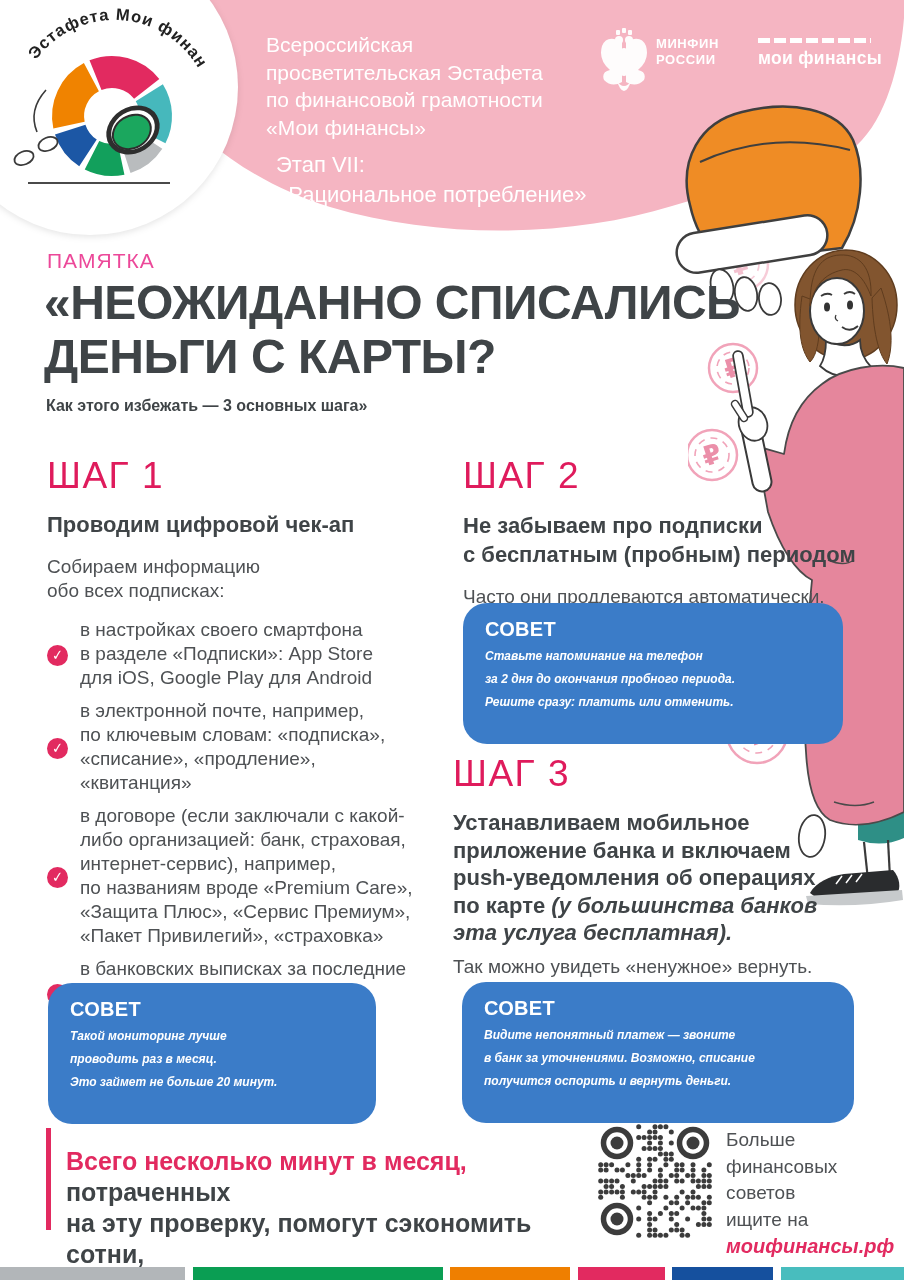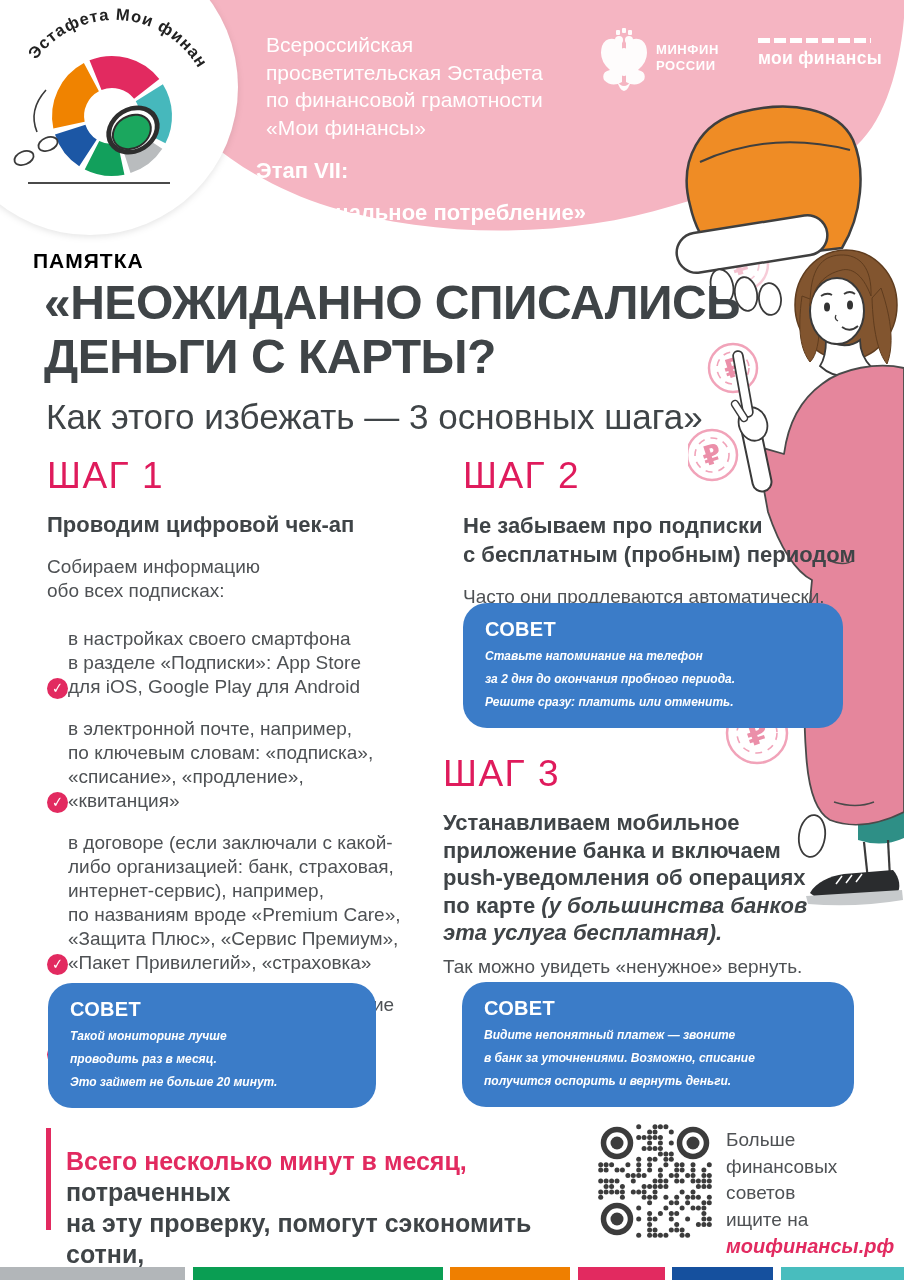--- a/index.html
+++ b/index.html
@@ -8,48 +8,48 @@
     background:#ffffff;overflow:hidden;
     font-family:"Liberation Sans","DejaVu Sans",sans-serif;
     -webkit-font-smoothing:antialiased;
   }
   .abs{position:absolute;}
   .preline{white-space:pre-line;}
 
   
   .hdr-svg{left:0;top:0;}
   .program{left:266px;top:31px;width:330px;color:#fff;font-size:21px;line-height:27.5px;font-weight:500;}
-  .stage{left:256px;top:150px;width:380px;color:#fff;font-size:22px;line-height:42px;font-weight:700;}
-  .minfin{left:656px;top:42px;color:#fff;font-size:13px;line-height:16px;font-weight:600;letter-spacing:.6px;}
+  .stage{left:276px;top:150px;width:380px;color:#fff;font-size:22px;line-height:30px;font-weight:400;}
+  .minfin{left:656px;top:36px;color:#fff;font-size:13px;line-height:16px;font-weight:600;letter-spacing:.6px;}
   .mf-dashes{left:758px;top:38px;width:113px;height:5px;
     background:repeating-linear-gradient(90deg,#fff 0 12px,rgba(255,255,255,0) 12px 16px);}
   .mf-label{left:758px;top:48px;color:#fff;font-size:17.5px;font-weight:700;letter-spacing:.3px;}
 
   
-  .kicker{left:33px;top:249px;color:#000000;font-size:21px;font-weight:700;letter-spacing:1px;}
+  .kicker{left:47px;top:249px;color:#ec4899;font-size:21px;font-weight:400;letter-spacing:1px;}
   .title{left:44px;top:276px;color:#3f4447;font-size:48px;line-height:54px;font-weight:700;letter-spacing:-.5px;}
-  .subtitle{left:46px;top:397px;color:#3f4447;font-size:35px;font-weight:400;}
+  .subtitle{left:46px;top:397px;color:#3f4447;font-size:16px;font-weight:700;}
 
   
   .step-title{color:#df1b5c;font-size:37px;font-weight:400;letter-spacing:1.5px;margin:0;}
   .lead{color:#3f4447;font-size:22px;line-height:28px;font-weight:700;margin:14px 0 0 0;}
   .lead .it{font-style:italic;}
   .bodytxt{color:#4e5154;font-size:19px;line-height:24px;font-weight:400;margin:16px 0 0 0;}
   .col1{left:47px;top:455px;width:404px;}
   .col2{left:463px;top:455px;width:404px;}
-  .col3{left:443px;top:753px;width:406px;}
+  .col3{left:453px;top:753px;width:406px;}
   .bullets{margin-top:15px;display:flex;flex-direction:column;gap:9px;}
-  .bullet{display:flex;align-items:flex-end;margin-top:9px;}
+  .bullet{display:flex;gap:12px;align-items:center;}
   .check{flex:0 0 21px;width:21px;height:21px;border-radius:50%;background:#e22a60;position:relative;margin-top:2px;}
   .check::after{content:"✓";position:absolute;left:0;right:0;top:0;bottom:0;
     color:#fff;font-size:14px;font-weight:700;text-align:center;line-height:21px;transform:rotate(-6deg);}
   .bullet p{margin:0;color:#4e5154;font-size:19px;line-height:24px;}
 
   
-  .tip{background:#3b7cc8;border-radius:24px;padding:13px 18px 14px 22px;box-sizing:border-box;color:#fff;}
+  .tip{background:#3b7cc8;border-radius:24px;padding:13px 18px 30px 22px;box-sizing:border-box;color:#fff;}
   .tip h3{margin:2px 0 4px 0;font-size:20px;font-weight:700;letter-spacing:.3px;}
   .tip p{margin:0;font-size:12px;line-height:23px;font-weight:700;font-style:italic;}
   .tip1{left:48px;top:983px;width:328px;min-height:113px;}
   .tip2{left:463px;top:603px;width:380px;min-height:118px;}
   .tip3{left:462px;top:982px;width:392px;min-height:114px;}
 
   
   .f-bar{left:46px;top:1128px;width:5px;height:102px;background:#e22a60;}
   .f-text{left:66px;top:1121px;width:548px;color:#3f4447;font-size:25px;line-height:31px;font-weight:600;}
   .f-text .hl{color:#e22a60;font-weight:700;}

